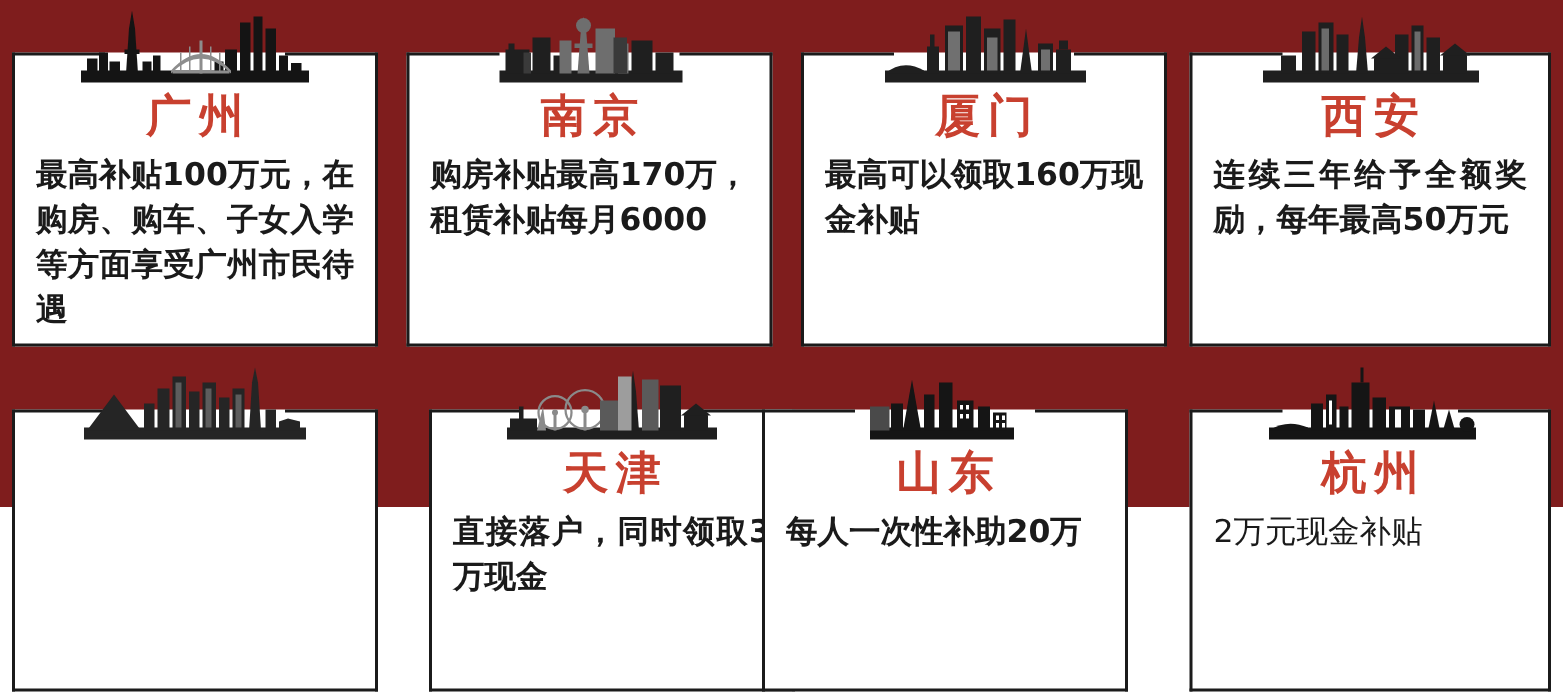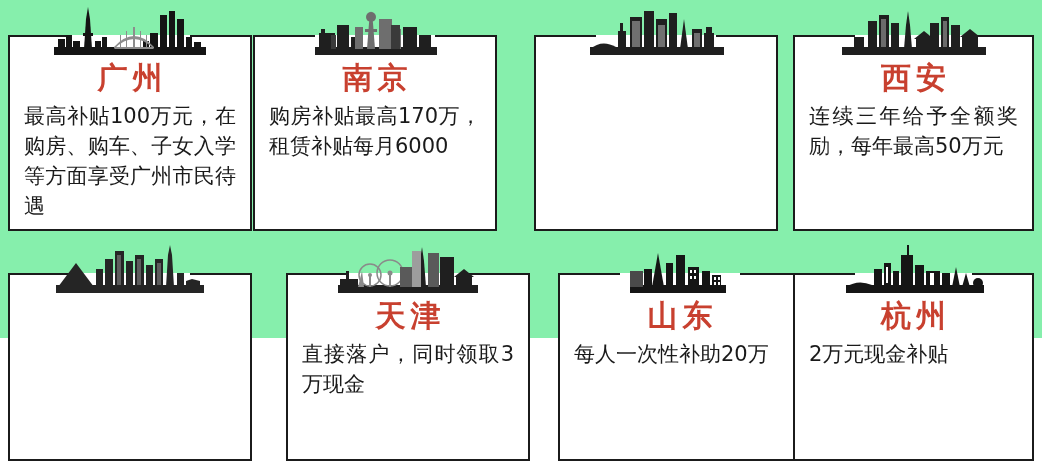--- a/index.html
+++ b/index.html
@@ -5,21 +5,21 @@
   * { box-sizing: border-box; margin: 0; padding: 0; }
   html, body {
     width: 1042px; height: 466px;
     background: #ffffff;
     font-family: "DejaVu Sans", "Liberation Sans", sans-serif;
     overflow: hidden;
   }
   #board {
     position: relative;
     width: 1042px; height: 338px;
-    background: #86efac;
+    background: #7f1d1d;
   }
   .card {
     position: absolute;
     background: #ffffff;
   }
   
   .frame-l, .frame-r, .frame-b {
     position: absolute;
     background: #1b1b1b;
   }
@@ -61,21 +61,21 @@
   }
   .desc {
     color: #1a1a1a;
     font-size: 21px;
     line-height: 30px;
     width: 100%;
     text-align: left;
     padding: 0 4px;
     word-break: break-all;
   }
-  .desc.justify { text-align: justify; text-align-last: left; }
+  .desc.justify { text-align: justify; text-align-last: left; font-weight: bold; }
   .desc.center-one { }
 </style>
 </head>
 <body>
 
 <div id="board">
     <div class="card" style="left: 8px; top: 35px; width: 244px; height: 196px;">
       <div class="frame-l"></div>
       <div class="frame-r"></div>
       <div class="frame-b"></div>
@@ -107,21 +107,21 @@
           <rect x="76" y="28" width="1" height="17"></rect>
       <rect x="90" y="28" width="1" height="17"></rect>
           <rect x="96" y="32" width="1" height="13"></rect>
     </g>
       </svg>
       <div class="card-inner">
         <div class="city-name">广州</div>
         <div class="desc justify">最高补贴100万元，在购房、购车、子女入学等方面享受广州市民待遇</div>
       </div>
     </div>
-    <div class="card" style="left: 253px; top: 35px; width: 244px; height: 196px; padding-left: 24px;">
+    <div class="card" style="left: 271px; top: 35px; width: 244px; height: 196px; padding-left: 24px;">
       <div class="frame-l"></div>
       <div class="frame-r"></div>
       <div class="frame-b"></div>
       <div class="frame-t-left"></div>
       <div class="frame-t-right"></div>
       <svg class="skyline" viewBox="0 0 160 56" preserveAspectRatio="xMidYMax meet">
     <g fill="#1f1f1f">
       <rect x="20" y="44" width="122" height="8"></rect>
       <rect x="24" y="30" width="16" height="16"></rect>
           <rect x="26" y="26" width="4" height="5"></rect>
@@ -169,20 +169,22 @@
       <rect x="128" y="30" width="10" height="16"></rect>
           <rect x="130" y="24" width="6" height="6"></rect>
     </g>
     <g fill="#707070">
       <rect x="56" y="18" width="8" height="26"></rect>
       <rect x="82" y="22" width="7" height="22"></rect>
       <rect x="118" y="30" width="6" height="14"></rect>
     </g>
       </svg>
       <div class="card-inner">
+        <div class="city-name">厦门</div>
+        <div class="desc justify">最高可以领取160万现金补贴</div>
       </div>
     </div>
     <div class="card" style="left: 793px; top: 35px; width: 241px; height: 196px;">
       <div class="frame-l"></div>
       <div class="frame-r"></div>
       <div class="frame-b"></div>
       <div class="frame-t-left"></div>
       <div class="frame-t-right"></div>
       <svg class="skyline" viewBox="0 0 160 56" preserveAspectRatio="xMidYMax meet">
     <g fill="#1f1f1f">
@@ -271,21 +273,21 @@
     </g>
     <g fill="#9d9d9d">
       <rect x="84" y="10" width="9" height="36"></rect>
     </g>
       </svg>
       <div class="card-inner">
         <div class="city-name">天津</div>
         <div class="desc justify">直接落户，同时领取3万现金</div>
       </div>
     </div>
-    <div class="card" style="left: 558px; top: 273px; width: 244px; height: 188px; padding-left: 17px;">
+    <div class="card" style="left: 508px; top: 273px; width: 244px; height: 188px; padding-left: 17px;">
       <div class="frame-l"></div>
       <div class="frame-r"></div>
       <div class="frame-b"></div>
       <div class="frame-t-left"></div>
       <div class="frame-t-right"></div>
       <svg class="skyline" viewBox="0 0 160 56" preserveAspectRatio="xMidYMax meet">
     <g fill="#151515">
       <rect x="30" y="44" width="96" height="8"></rect>
       <path d="M52 46 L58 12 L64 46 Z"></path>
       <rect x="44" y="28" width="8" height="18"></rect>

